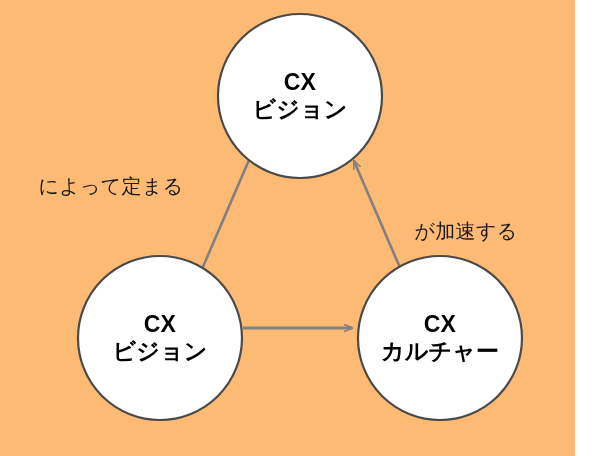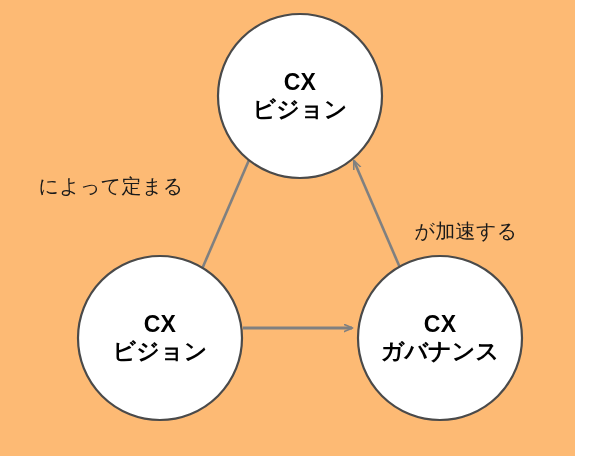--- a/index.html
+++ b/index.html
@@ -89,21 +89,21 @@
     <span class="line-2">ビジョン</span>
   </div>
 
   <div class="node-text" style="left:160px; top:338px;">
     <span class="line-1">CX</span>
     <span class="line-2">ビジョン</span>
   </div>
 
   <div class="node-text" style="left:440px; top:338px;">
     <span class="line-1">CX</span>
-    <span class="line-2">ガバナンス</span>
+    <span class="line-2">カルチャー</span>
   </div>
 
   <div class="edge-label" style="left:111px; top:186px;">によって定まる</div>
 
 
   <div class="edge-label" style="left:466px; top:186px;margin-top:45px;">が加速する</div>
 
 </div>
 
 </body></html>

